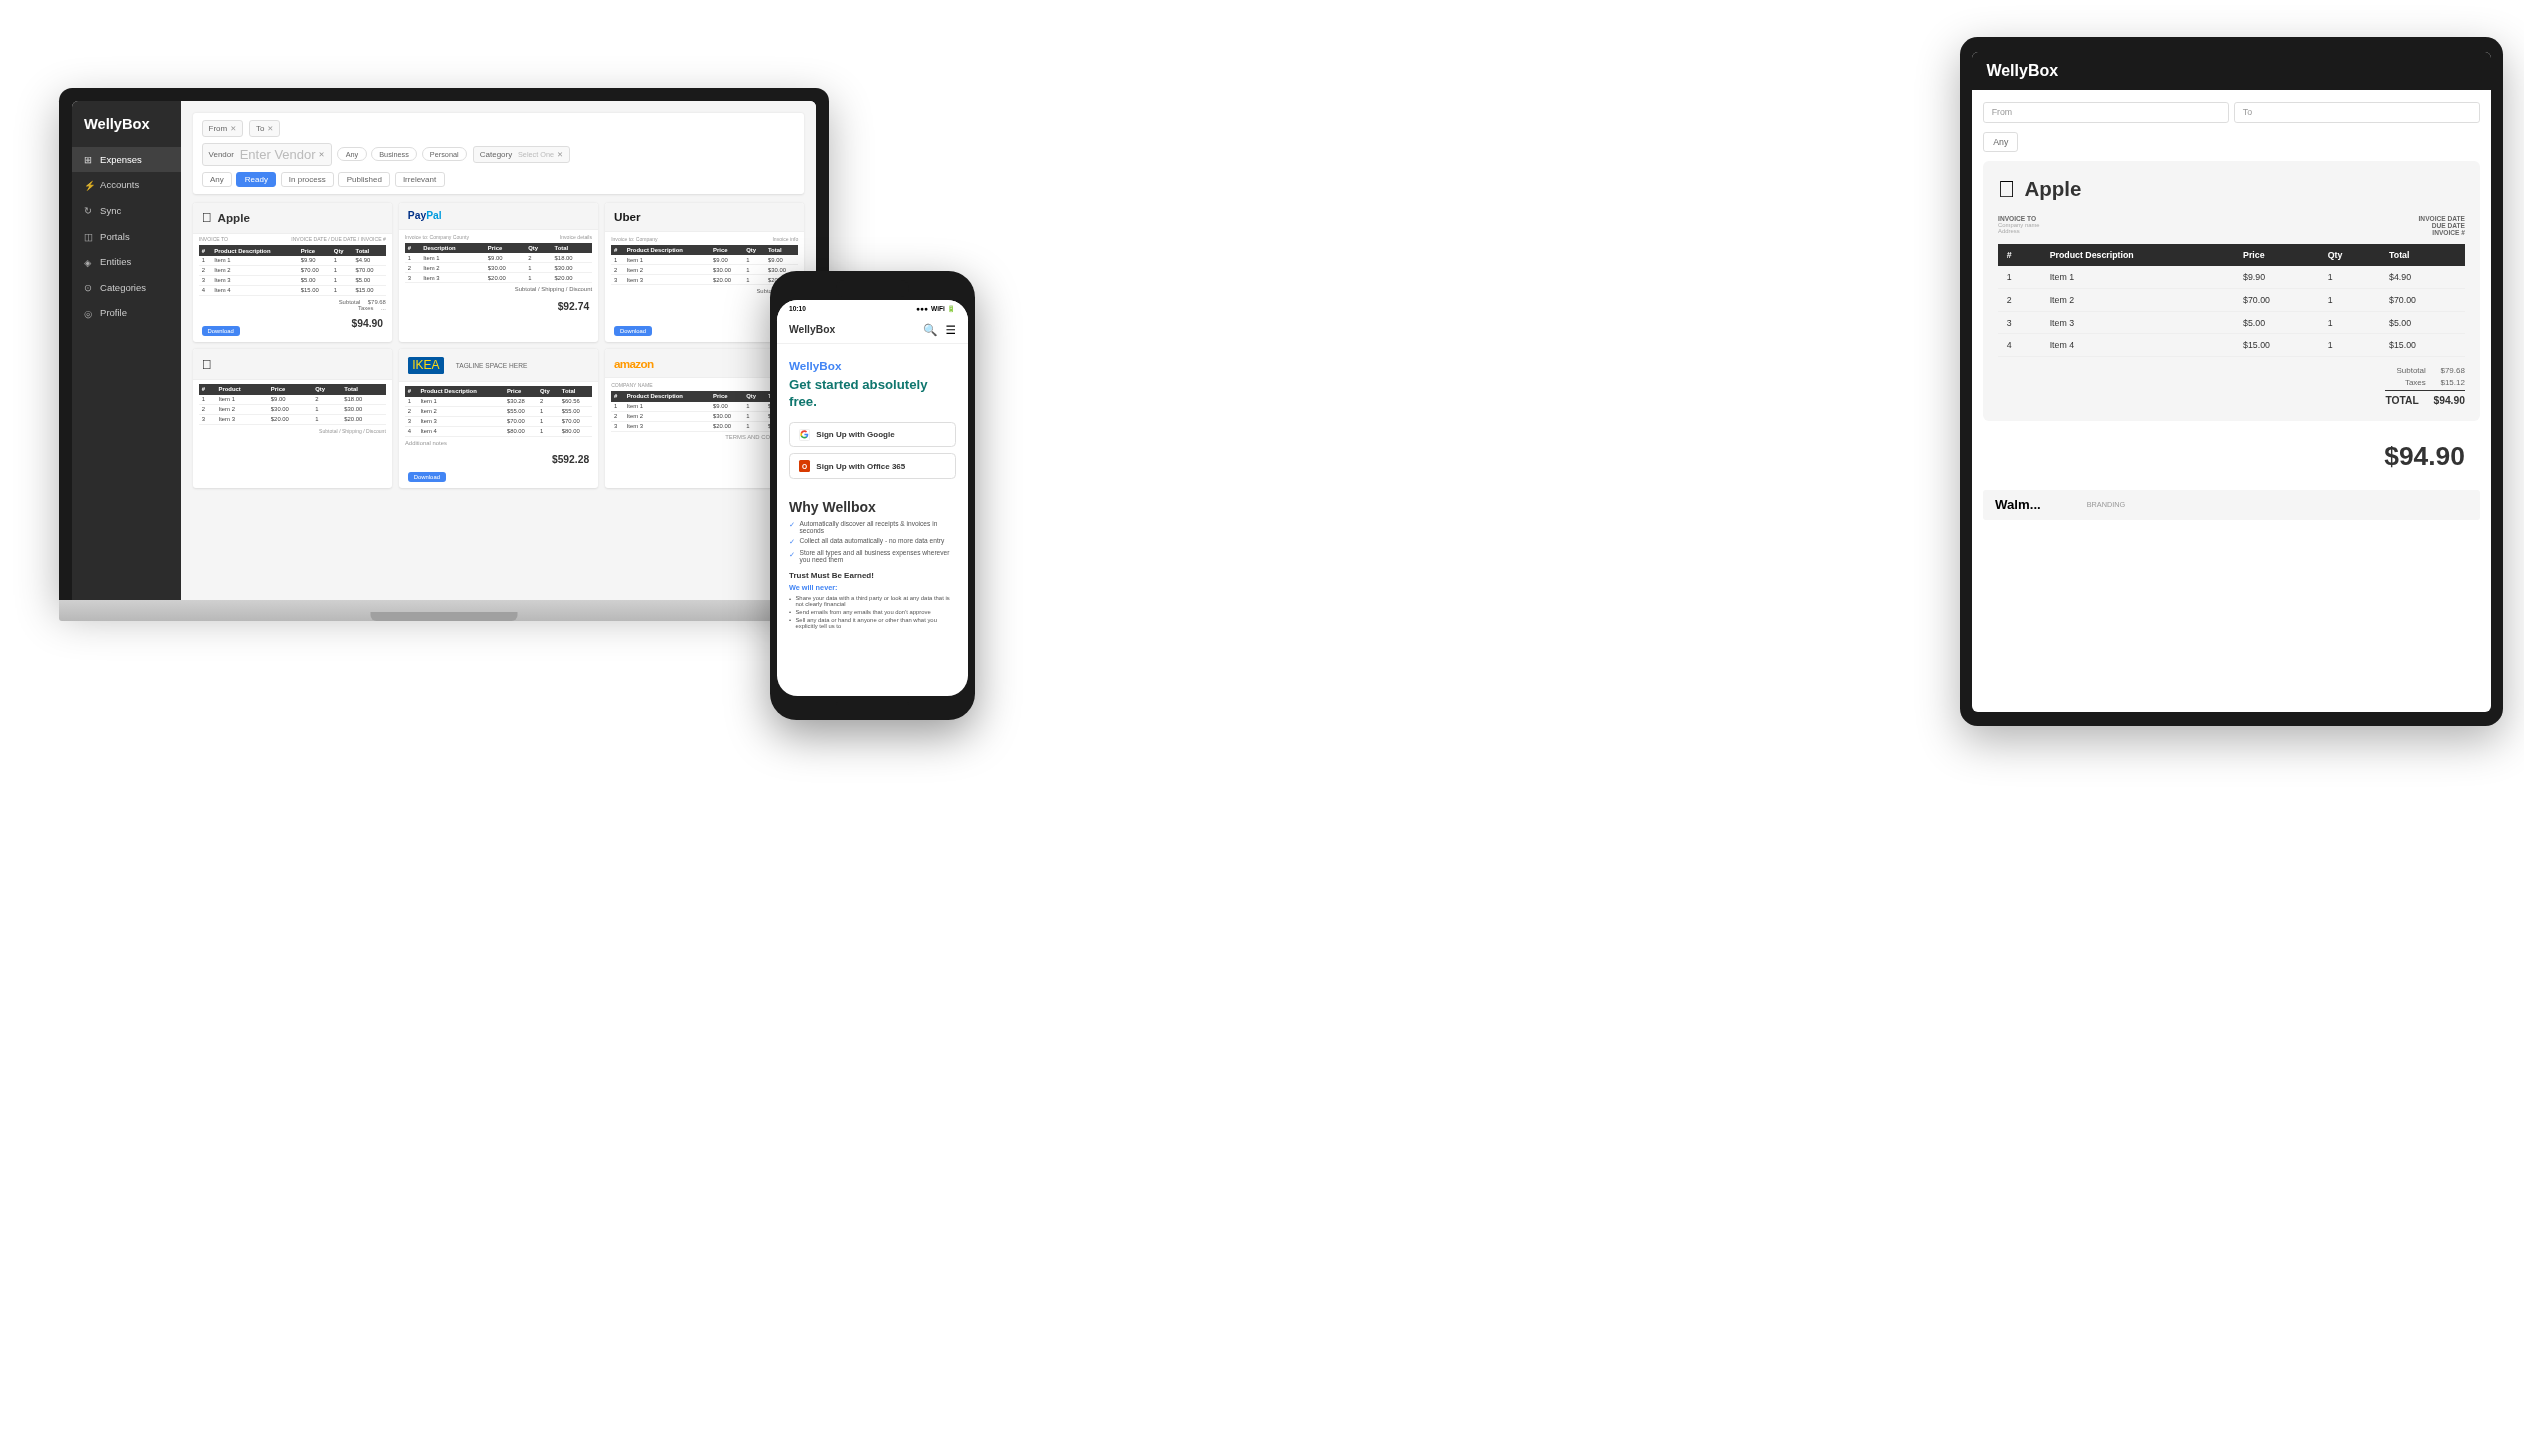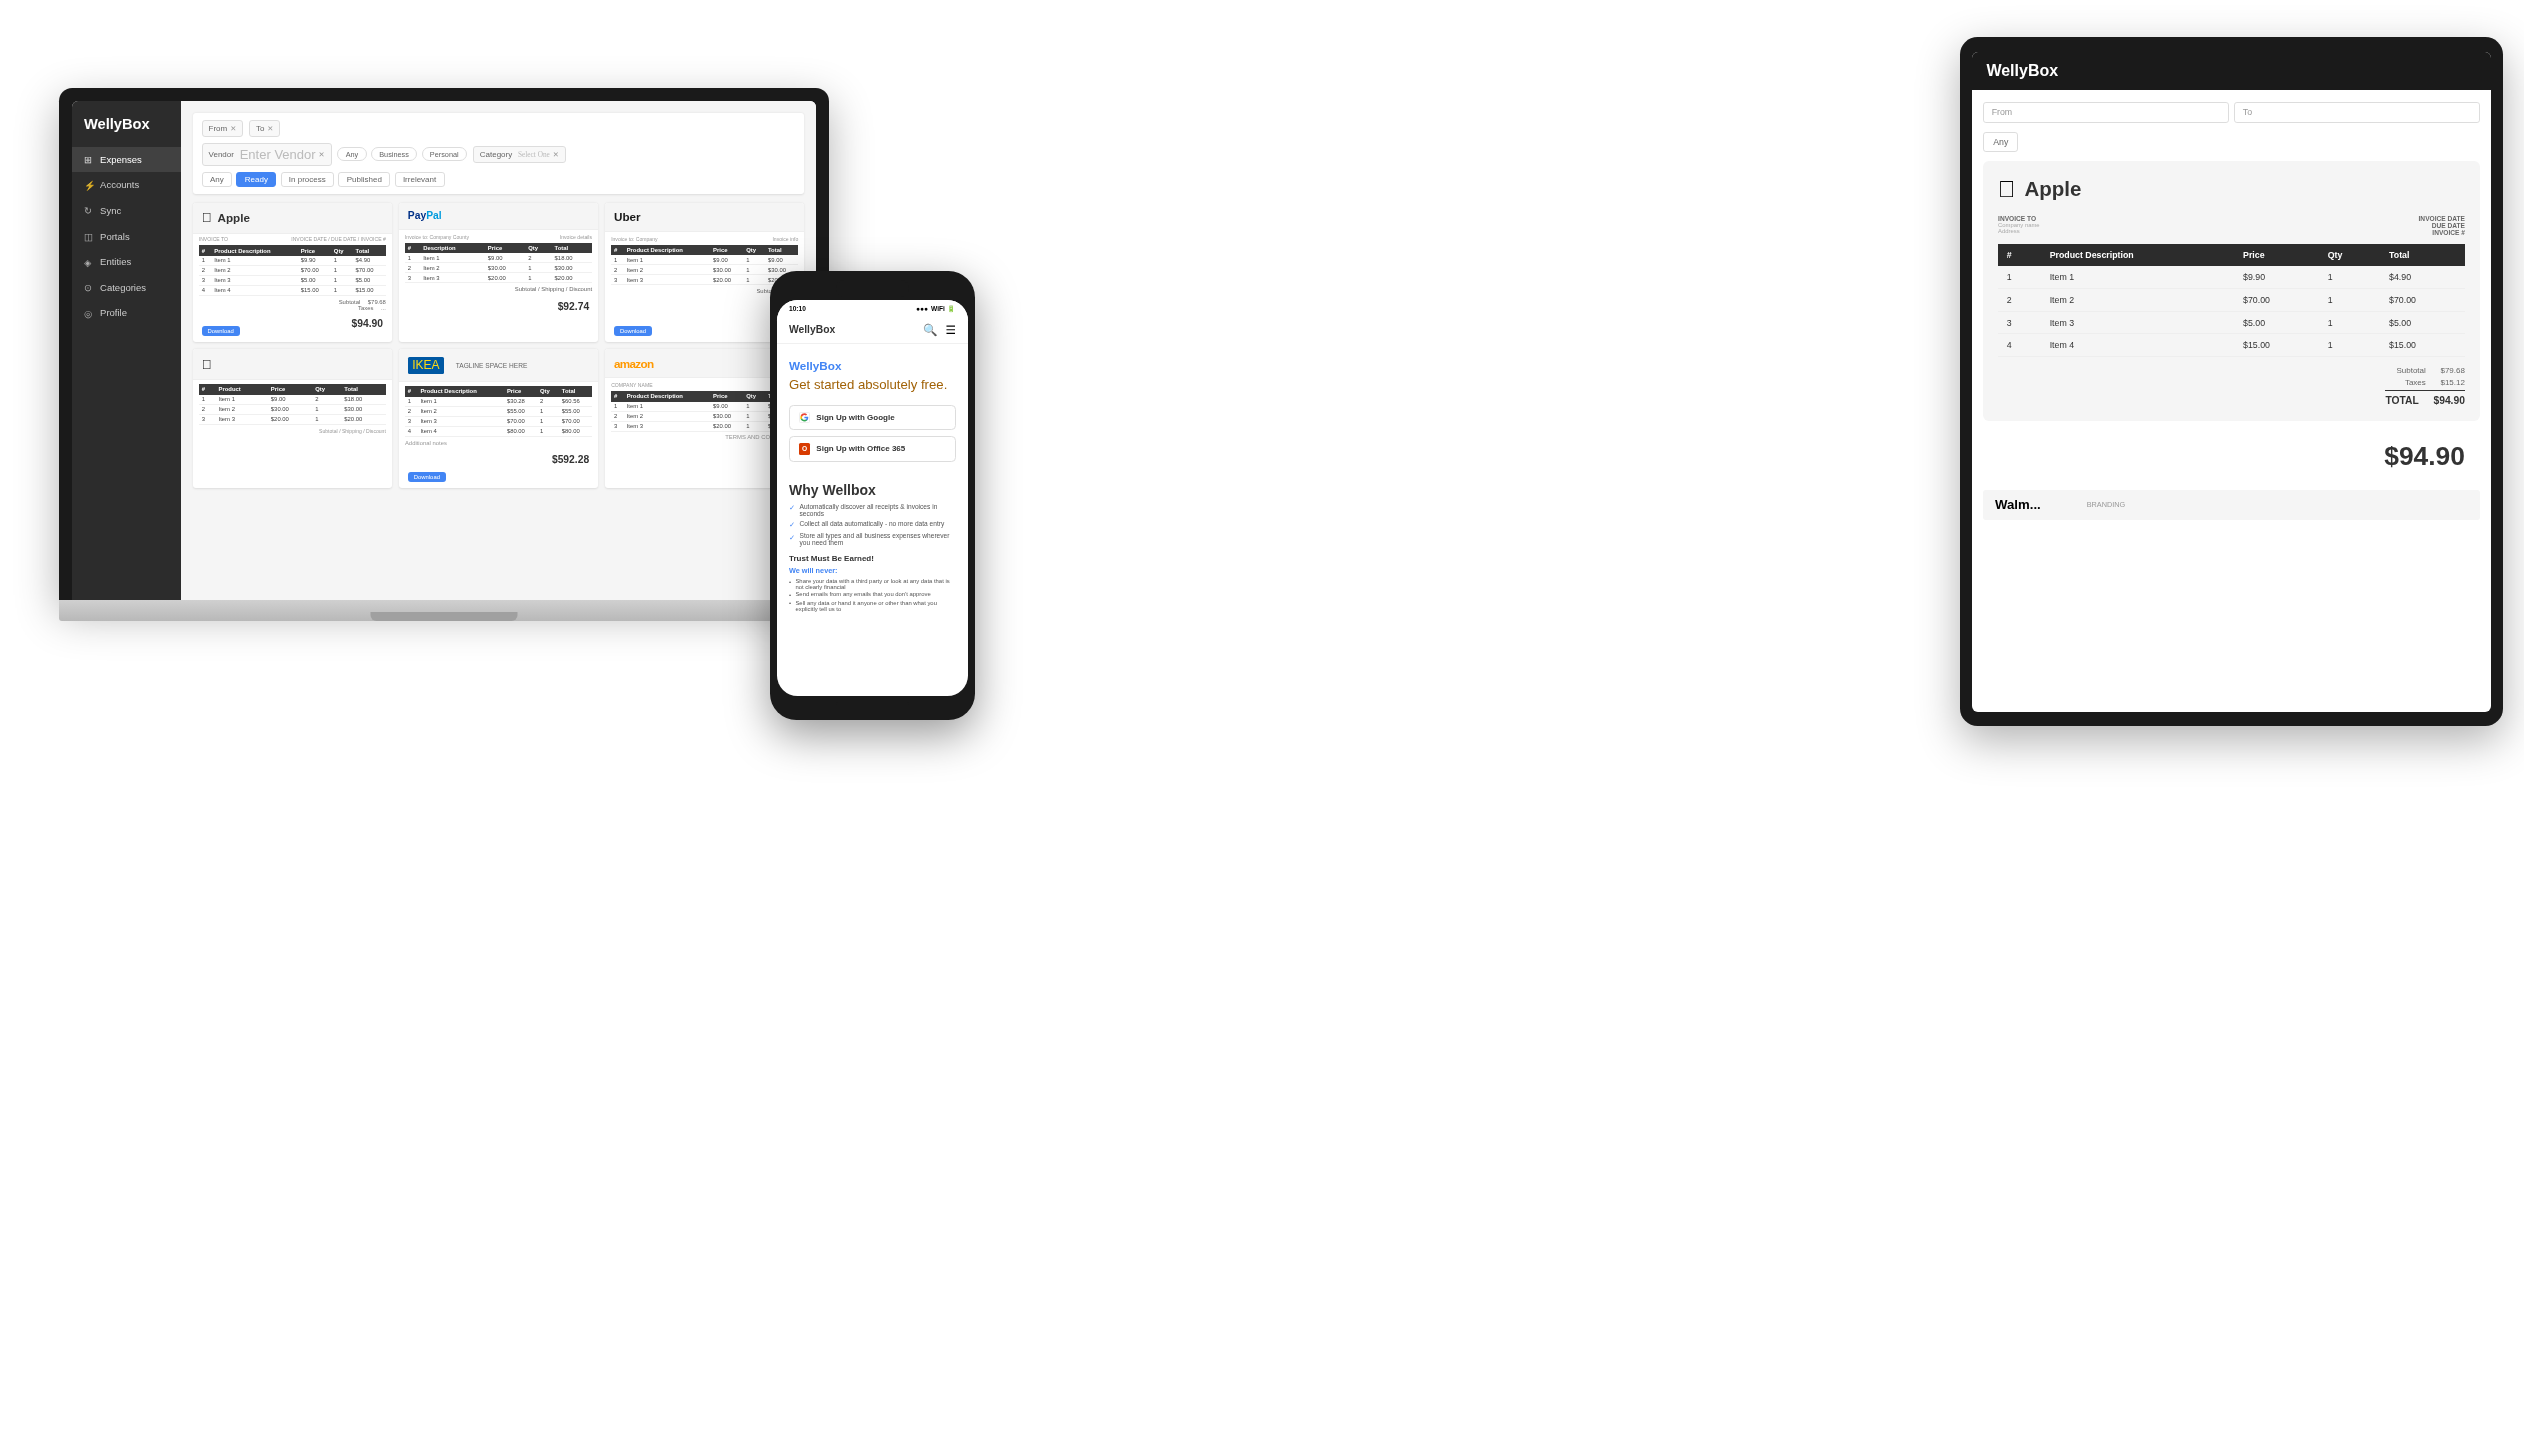--- a/index.html
+++ b/index.html
@@ -349,21 +349,21 @@
       display: flex;
       justify-content: space-between;
       align-items: center;
       border-bottom: 0.7px solid #f0f0f0;
     }
     .phone-wellybox-logo { font-size: 10.3px; font-weight: 700; color: #333; }
     .phone-hero {
       padding: 14.7px 11.7px 8.8px;
     }
     .phone-app-name { color: #4285f4; font-size: 11.7px; font-weight: 700; margin-bottom: 4.4px; }
-    .phone-tagline { font-size: 13.2px; font-weight: 400; color: #a16207; line-height: 1.3; margin-bottom: 11.7px; }
+    .phone-tagline { font-size: 13.2px; font-weight: 700; color: #0f766e; line-height: 1.3; margin-bottom: 11.7px; }
     .phone-btn {
       display: flex;
       align-items: center;
       gap: 5.9px;
       border: 0.7px solid #ddd;
       border-radius: 4.4px;
       padding: 5.9px 8.8px;
       margin-bottom: 5.9px;
       font-size: 8px;
       font-weight: 600;
@@ -469,21 +469,21 @@
               <span style="color:#bbb;margin-left:2.9px;font-size:13px;">Enter Vendor</span>
               <span class="x">✕</span>
             </div>
             <div class="filter-tags">
               <span class="filter-tag">Any</span>
               <span class="filter-tag">Business</span>
               <span class="filter-tag">Personal</span>
             </div>
             <div class="filter-input">
               <span>Category</span>
-              <span style="color:#bbb;margin-left:2.9px;font-size:7.3px;font-family:Liberation Serif, serif;">Select One</span>
+              <span style="color:#bbb;margin-left:2.9px;font-size:7.3px;">Select One</span>
               <span class="x">✕</span>
             </div>
           </div>
           <div class="status-tags">
             <span class="status-tag">Any</span>
             <span class="status-tag active">Ready</span>
             <span class="status-tag">In process</span>
             <span class="status-tag">Published</span>
             <span class="status-tag">Irrelevant</span>
           </div>

